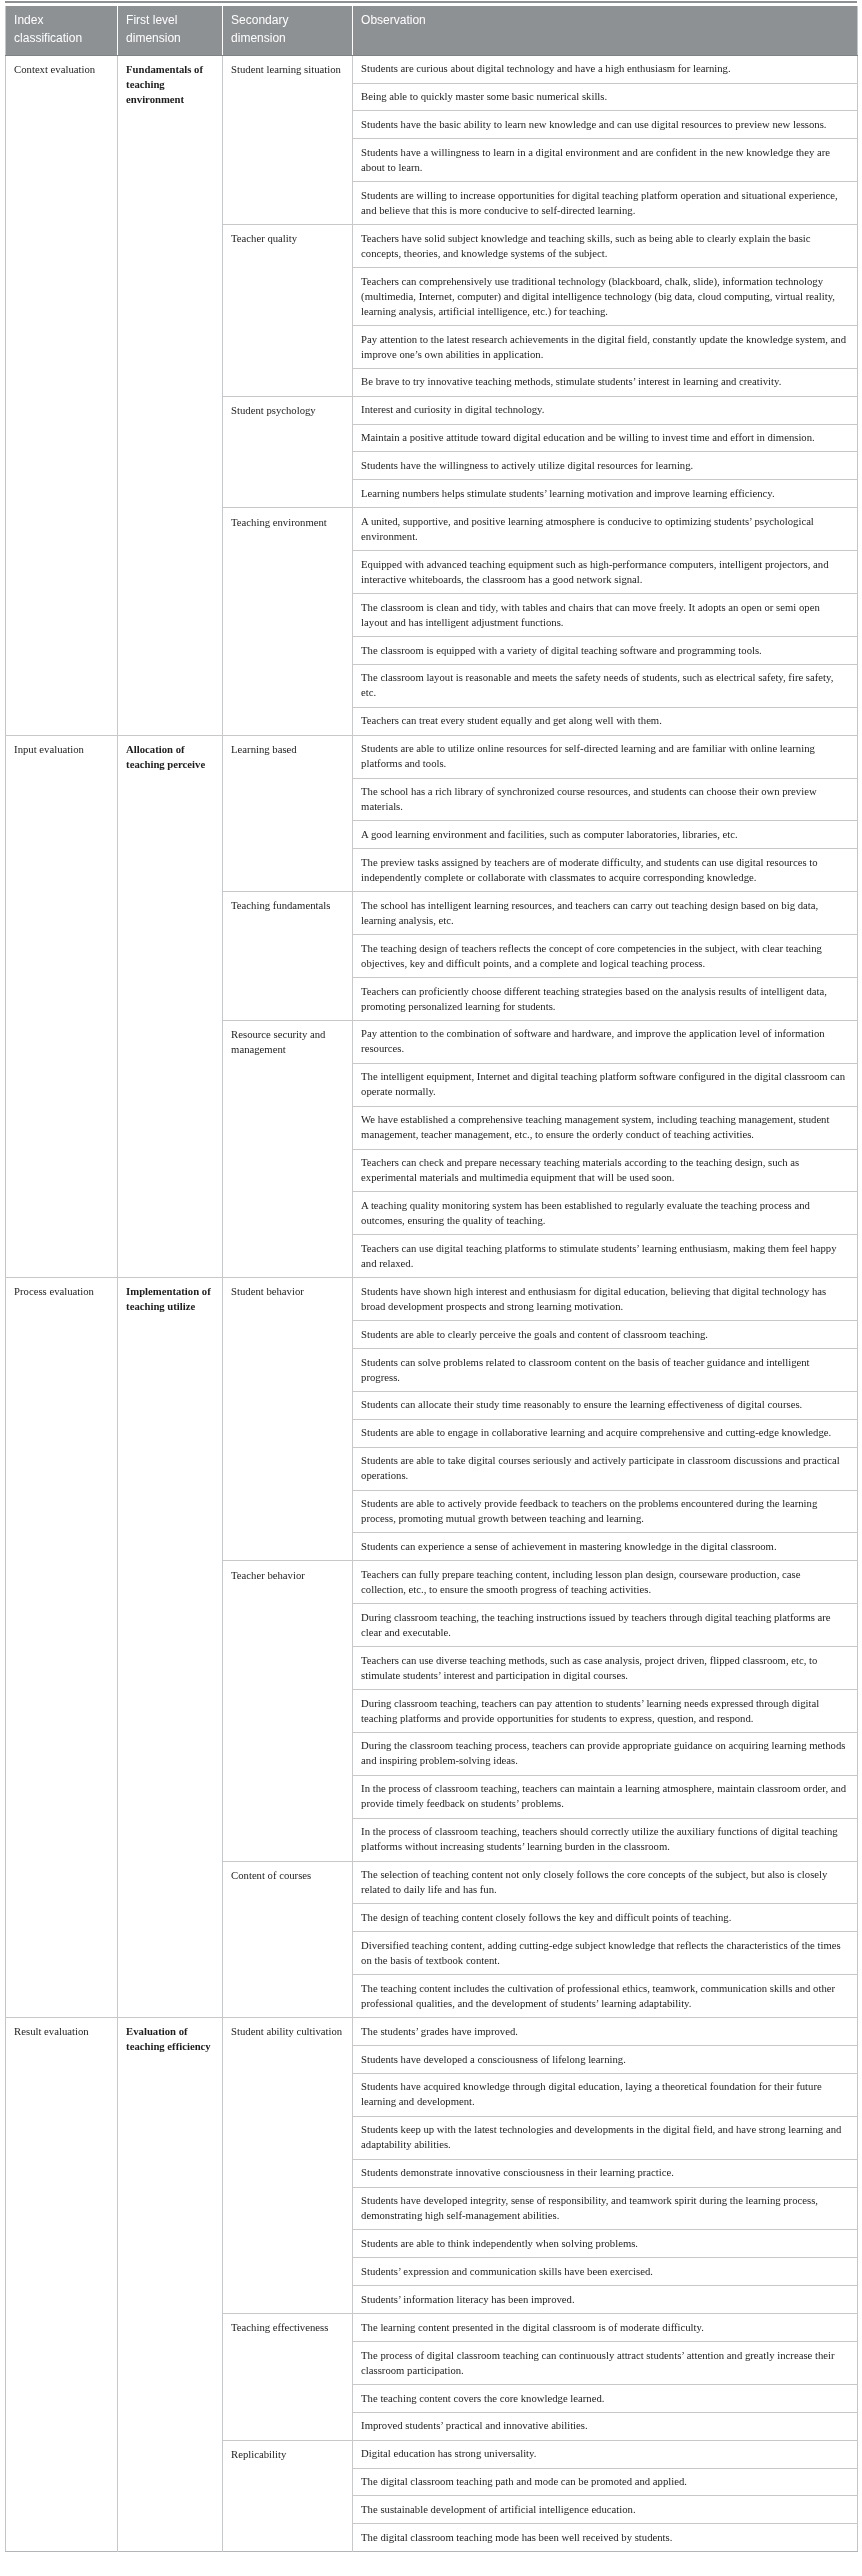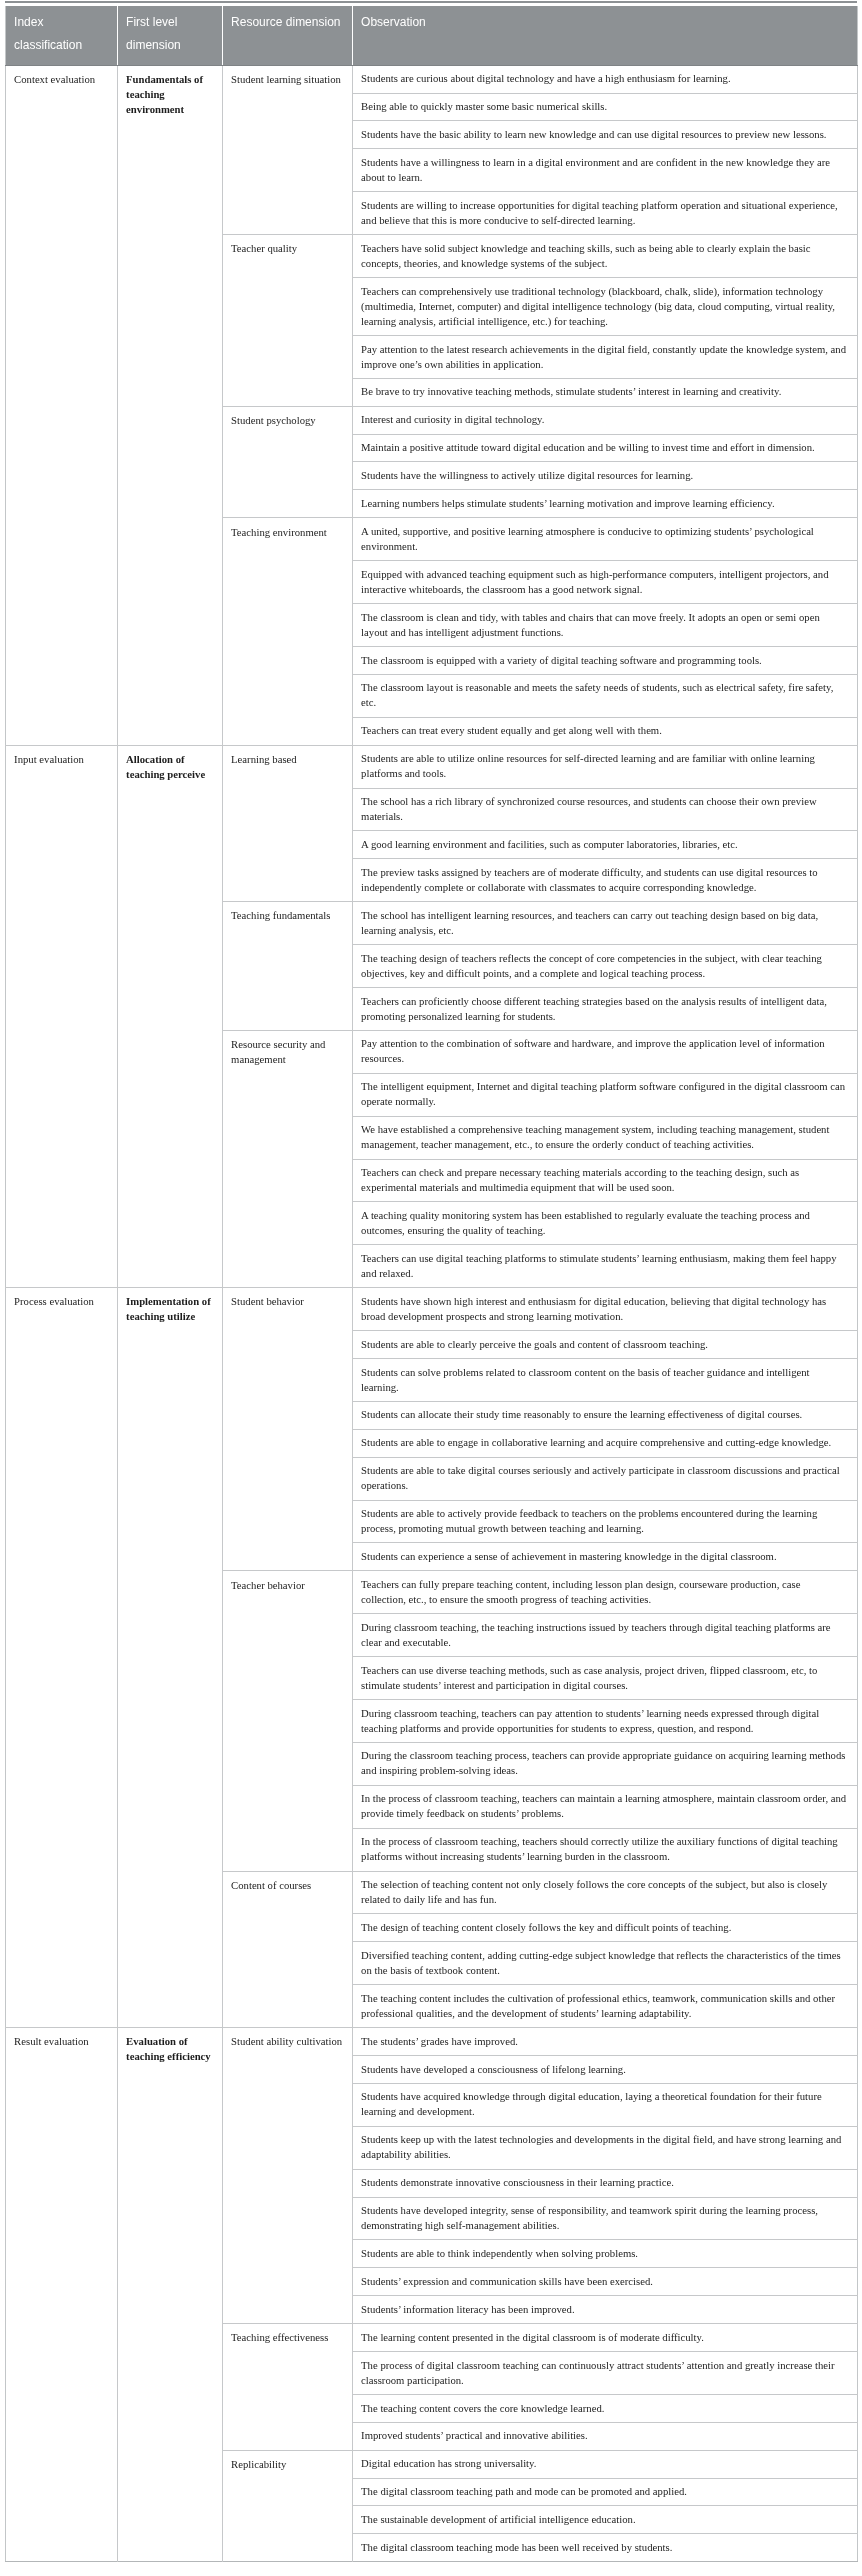--- a/index.html
+++ b/index.html
@@ -2,21 +2,21 @@
 <html style="font-size:10px"><head>
 <meta charset="utf-8">
 <style>
   html,body{margin:0;padding:0;background:#ffffff;}
   body{width:862px;font-family:"Liberation Serif","DejaVu Serif",serif;color:#1d1d1d;}
   .wrap{margin:0 5px;padding-top:0;}
   .top-rule{height:2.5px;background:#8d9194;margin-top:0.6px;margin-bottom:2.5px;}
   table{border-collapse:collapse;table-layout:fixed;width:852px;
         border-left:0.6px solid #c3c6c8;border-right:0.6px solid #c3c6c8;border-bottom:0.6px solid #b3b6b8;}
   th{background:#8d9194;color:#ffffff;font-family:"Liberation Sans","DejaVu Sans",sans-serif;
-     font-size:12px;line-height:23px;font-weight:normal;text-align:left;vertical-align:top;
+     font-size:12px;line-height:18px;font-weight:normal;text-align:left;vertical-align:top;
      padding:5.6px 6.3px 7.5px 8.1px;border-bottom:0.6px solid #7f8386;}
   th + th{border-left:1.9px solid #ffffff;}
   td{vertical-align:top;font-size:10.7px;line-height:15px;border-top:0.6px solid #c6c8ca;}
   td.c1{padding:6.3px 6.3px 5.6px 8.1px;}
   td.c2{padding:6.3px 6.3px 5.6px 8.1px;border-left:0.6px solid #c6c8ca;font-weight:bold;}
   td.c3{padding:6.3px 6.3px 5.6px 8.1px;border-left:0.6px solid #c6c8ca;}
   td.c4{padding:5.6px 10px 6.3px 8.1px;border-left:0.6px solid #c6c8ca;}
   tr.fr td{border-top:none;}
 </style>
 </head>
@@ -28,21 +28,21 @@
     <colgroup>
       <col style="width:112px">
         <col style="width:105px">
         <col style="width:130px">
         <col style="width:505px">
     </colgroup>
     <thead>
       <tr>
         <th>Index classification</th>
         <th>First level dimension</th>
-        <th>Resource dimension</th>
+        <th>Secondary dimension</th>
         <th>Observation</th>
       </tr>
     </thead>
     <tbody>
 
       <tr class="fr">
         <td class="c1" rowspan="19">Context evaluation</td>
         <td class="c2" rowspan="19">Fundamentals of teaching environment</td>
         <td class="c3" rowspan="5">Student learning situation</td>
         <td class="c4">Students are curious about digital technology and have a high enthusiasm for learning.</td>
@@ -153,21 +153,21 @@
       <tr>
         <td class="c1" rowspan="19">Process evaluation</td>
         <td class="c2" rowspan="19">Implementation of teaching utilize</td>
         <td class="c3" rowspan="8">Student behavior</td>
         <td class="c4">Students have shown high interest and enthusiasm for digital education, believing that digital technology has broad development prospects and strong learning motivation.</td>
       </tr>
       <tr>
           <td class="c4">Students are able to clearly perceive the goals and content of classroom teaching.</td>
         </tr>
       <tr>
-          <td class="c4">Students can solve problems related to classroom content on the basis of teacher guidance and intelligent learning.</td>
+          <td class="c4">Students can solve problems related to classroom content on the basis of teacher guidance and intelligent progress.</td>
         </tr>
       <tr>
           <td class="c4">Students can allocate their study time reasonably to ensure the learning effectiveness of digital courses.</td>
         </tr>
       <tr>
           <td class="c4">Students are able to engage in collaborative learning and acquire comprehensive and cutting-edge knowledge.</td>
         </tr>
       <tr>
           <td class="c4">Students are able to take digital courses seriously and actively participate in classroom discussions and practical operations.</td>
         </tr>

